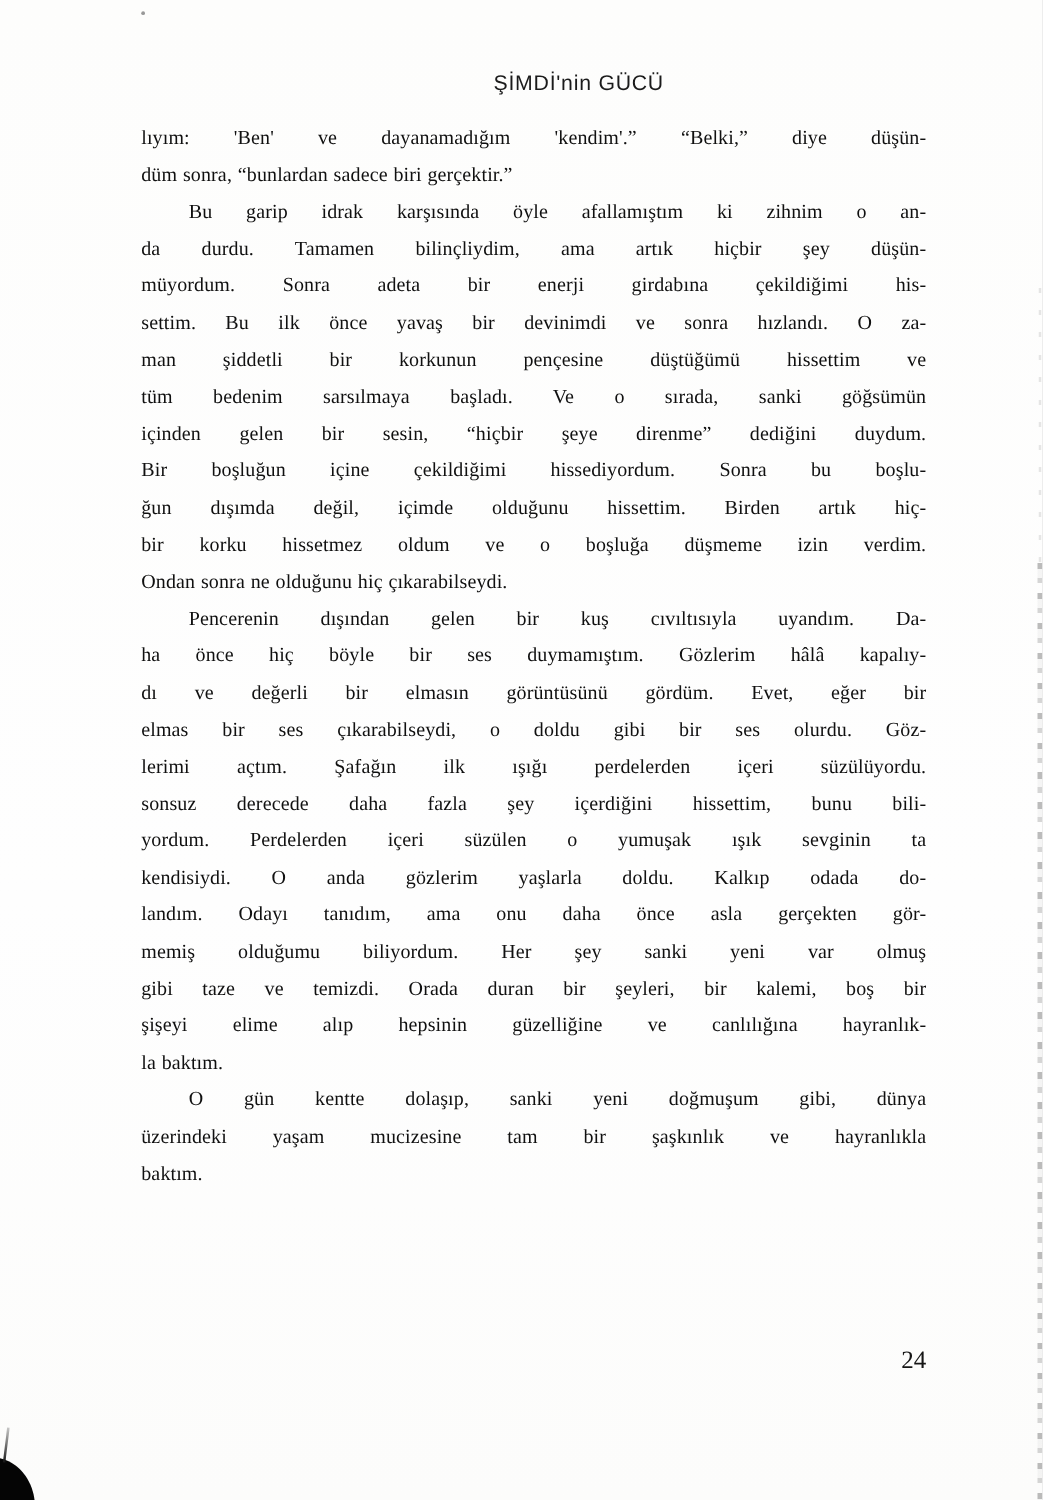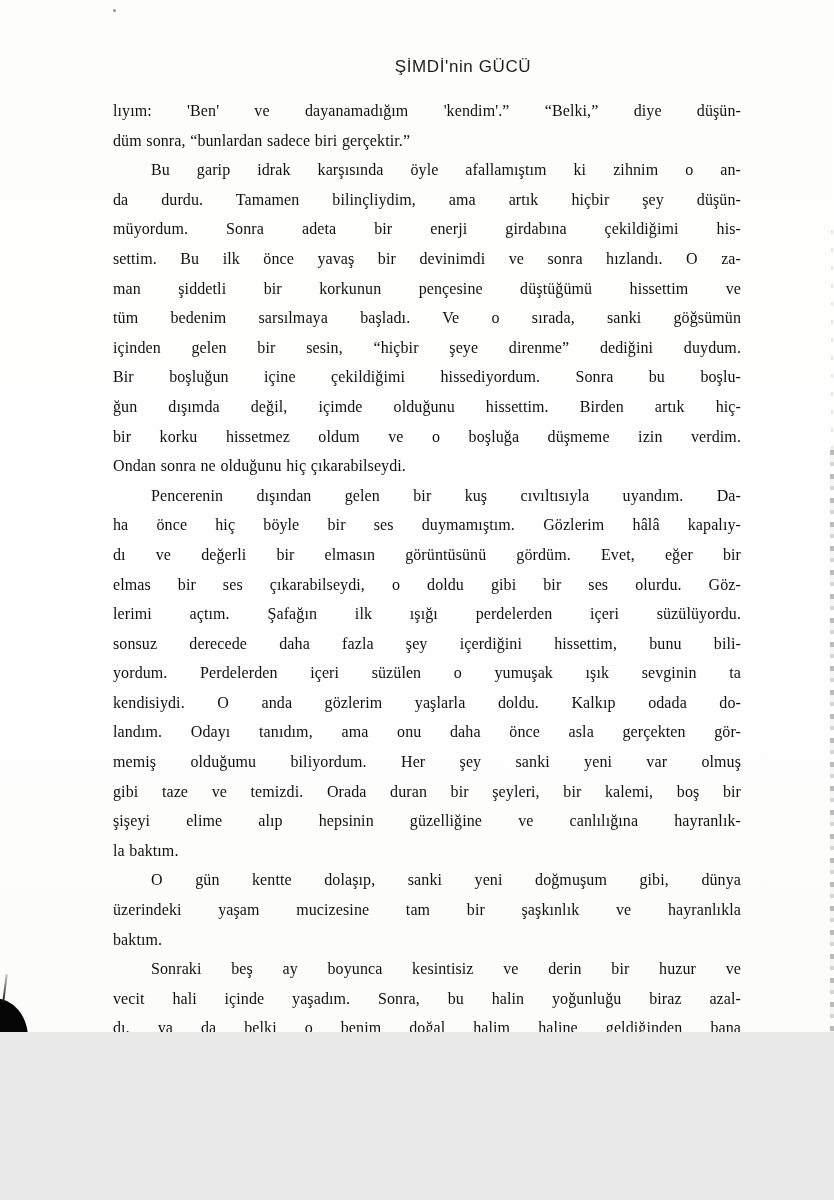--- a/index.html
+++ b/index.html
@@ -3,21 +3,21 @@
 <meta charset="utf-8">
 <style>
   html, body {
     margin: 0;
     padding: 0;
     background: #e8e8e8;
   }
   .page {
     position: relative;
     width: 834px;
-    height: 1032px;
+    height: 1200px;
     background: #fefefdff;
     background: linear-gradient(180deg, #fdfdfc 0%, #fefefe 60%, #fcfcfb 100%);
     overflow: hidden;
     font-family: "Liberation Serif", "DejaVu Serif", serif;
     color: #101010;
   }
   .running-header {
     position: absolute;
     top: 57px;
     left: 0;
@@ -149,25 +149,20 @@
         <div class="line">memiş olduğumu biliyordum. Her şey sanki yeni var olmuş</div>
         <div class="line">gibi taze ve temizdi. Orada duran bir şeyleri, bir kalemi, boş bir</div>
         <div class="line">şişeyi elime alıp hepsinin güzelliğine ve canlılığına hayranlık-</div>
         <div class="line last">la baktım.</div>
       </div>
       <div class="para">
         <div class="line first">O gün kentte dolaşıp, sanki yeni doğmuşum gibi, dünya</div>
         <div class="line">üzerindeki yaşam mucizesine tam bir şaşkınlık ve hayranlıkla</div>
         <div class="line last">baktım.</div>
       </div>
-      <div class="para">
-        <div class="line first">Sonraki beş ay boyunca kesintisiz ve derin bir huzur ve</div>
-        <div class="line">vecit hali içinde yaşadım. Sonra, bu halin yoğunluğu biraz azal-</div>
-        <div class="line">dı, ya da belki o benim doğal halim haline geldiğinden bana</div>
-      </div>
     </div>
 
   <div class="page-number">24</div>
 
   <div class="edge-noise-faint"></div>
   <div class="edge-noise"></div>
   <div class="corner-shadow"></div>
 </div>
 
 </body></html>

